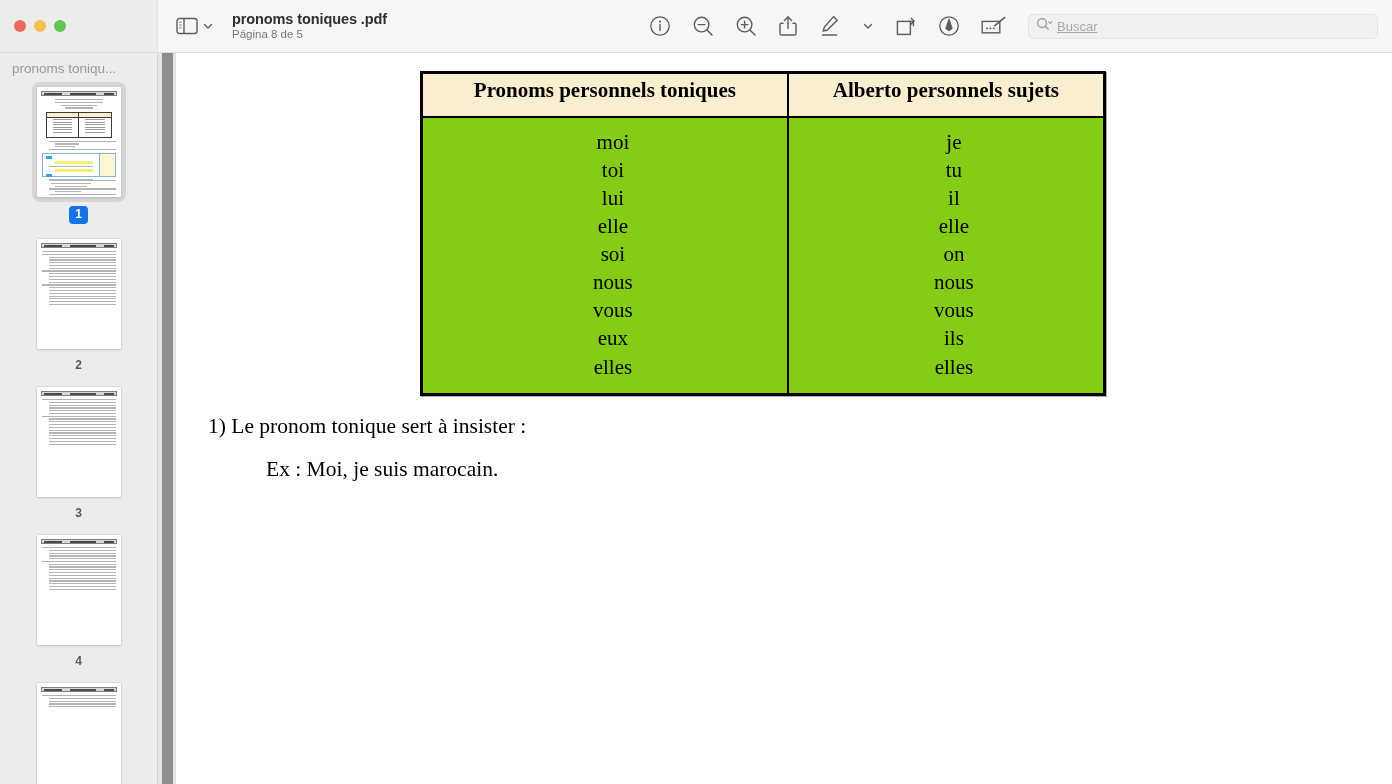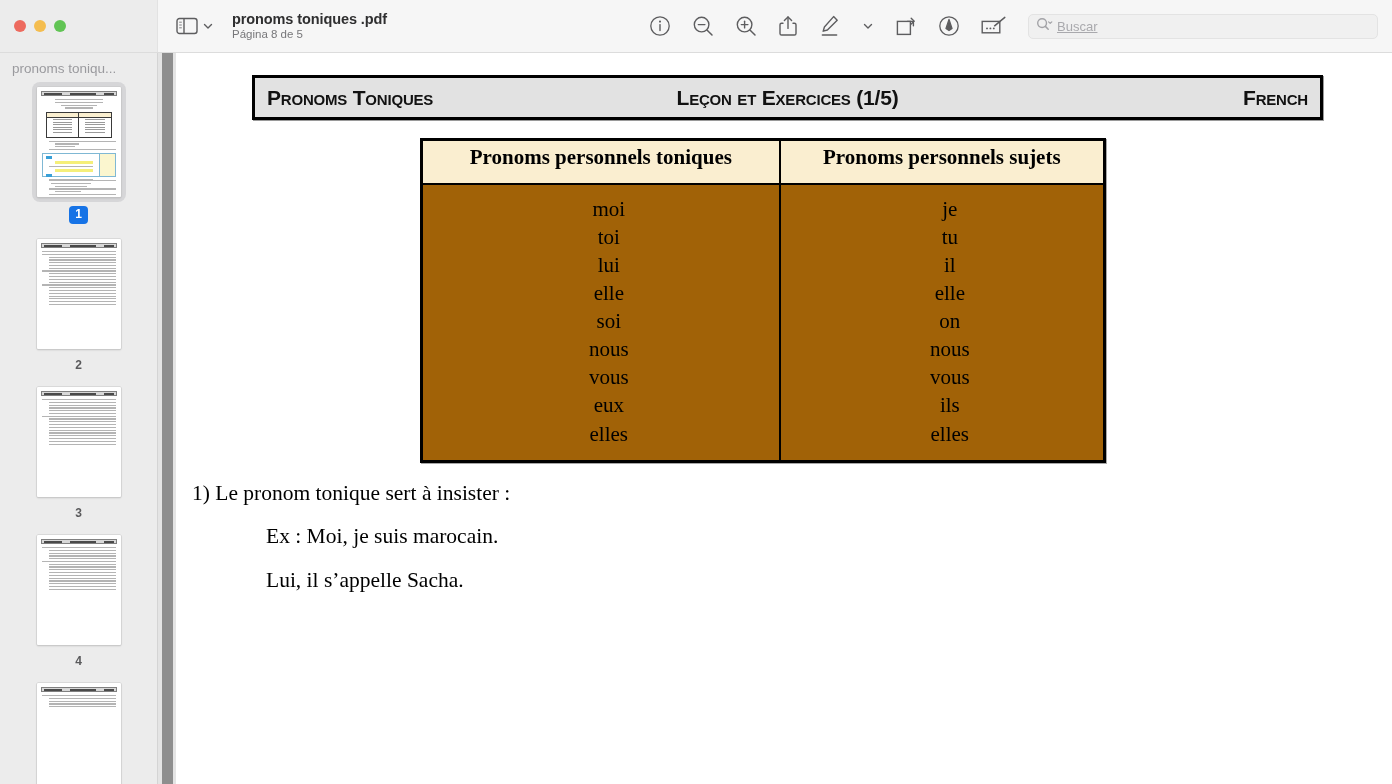--- a/index.html
+++ b/index.html
@@ -297,21 +297,21 @@
   #ex1 { margin-top: 14px; }
   #ex2 { margin-top: 14px; }
   #ex3 { margin-top: 0px; }
 
   
   #pronoun-table {
     margin: 18px 0 0 244px;
     width: 686px;
     border-collapse: collapse;
     border: 3px solid #000000;
-    background: #a16207;
+    background: #84cc16;
     box-shadow: 1px 1px 0 #a8a8a8;
   }
   #pronoun-table td, #pronoun-table th {
     border: 2px solid #000000;
     text-align: center;
     vertical-align: top;
   }
   #pronoun-table th {
     background: #faeed0;
     font-weight: bold;
@@ -325,21 +325,21 @@
     line-height: 1.34;
   }
   .pron-item { display: block; margin-left: 16px; }
 
   
   #doc-text {
     margin: 20px 0 0 0;
     font-size: 21.5px;
     line-height: 1.0;
   }
-  .txt-item { margin-left: 16px; white-space: nowrap; }
+  .txt-item { margin-left: 32px; white-space: nowrap; }
   .txt-indent { margin-left: 90px; white-space: nowrap; }
   .txt-row { margin-bottom: 22px; }
 </style>
 </head>
 <body>
 
 <div id="app-window">
 
   <div id="toolbar">
 
@@ -641,32 +641,27 @@
       </div>
     </div>
 
     <div id="scroll-gutter">
       <div id="scroll-thumb"></div>
     </div>
 
     <div id="doc-viewport">
       <div id="doc-page">
 
-        <div id="doc-banner">
-          <span id="banner-left" class="banner-cell">Pronoms Toniques</span>
-          <span id="banner-center" class="banner-cell">Leçon et Exercices (1/5)</span>
-          <span id="banner-right" class="banner-cell">French</span>
-        </div>
 
 
         <table id="pronoun-table">
           <thead>
             <tr>
               <th>Pronoms personnels toniques</th>
-              <th>Pronoms personnels sujets</th>
+              <th>Alberto personnels sujets</th>
             </tr>
           </thead>
           <tbody>
             <tr>
               <td>
                 <span class="pron-item">moi</span>
                 <span class="pron-item">toi</span>
                 <span class="pron-item">lui</span>
                 <span class="pron-item">elle</span>
                 <span class="pron-item">soi</span>
@@ -686,20 +681,19 @@
                 <span class="pron-item">ils</span>
                 <span class="pron-item">elles</span>
               </td>
             </tr>
           </tbody>
         </table>
 
         <div id="doc-text">
           <div class="txt-row txt-item">1) Le pronom tonique sert à insister :</div>
           <div class="txt-row txt-indent">Ex : Moi, je suis marocain.</div>
-          <div class="txt-row txt-indent">Lui, il s’appelle Sacha.</div>
         </div>
 
       </div>
     </div>
 
   </div>
 </div>
 
 </body></html>

